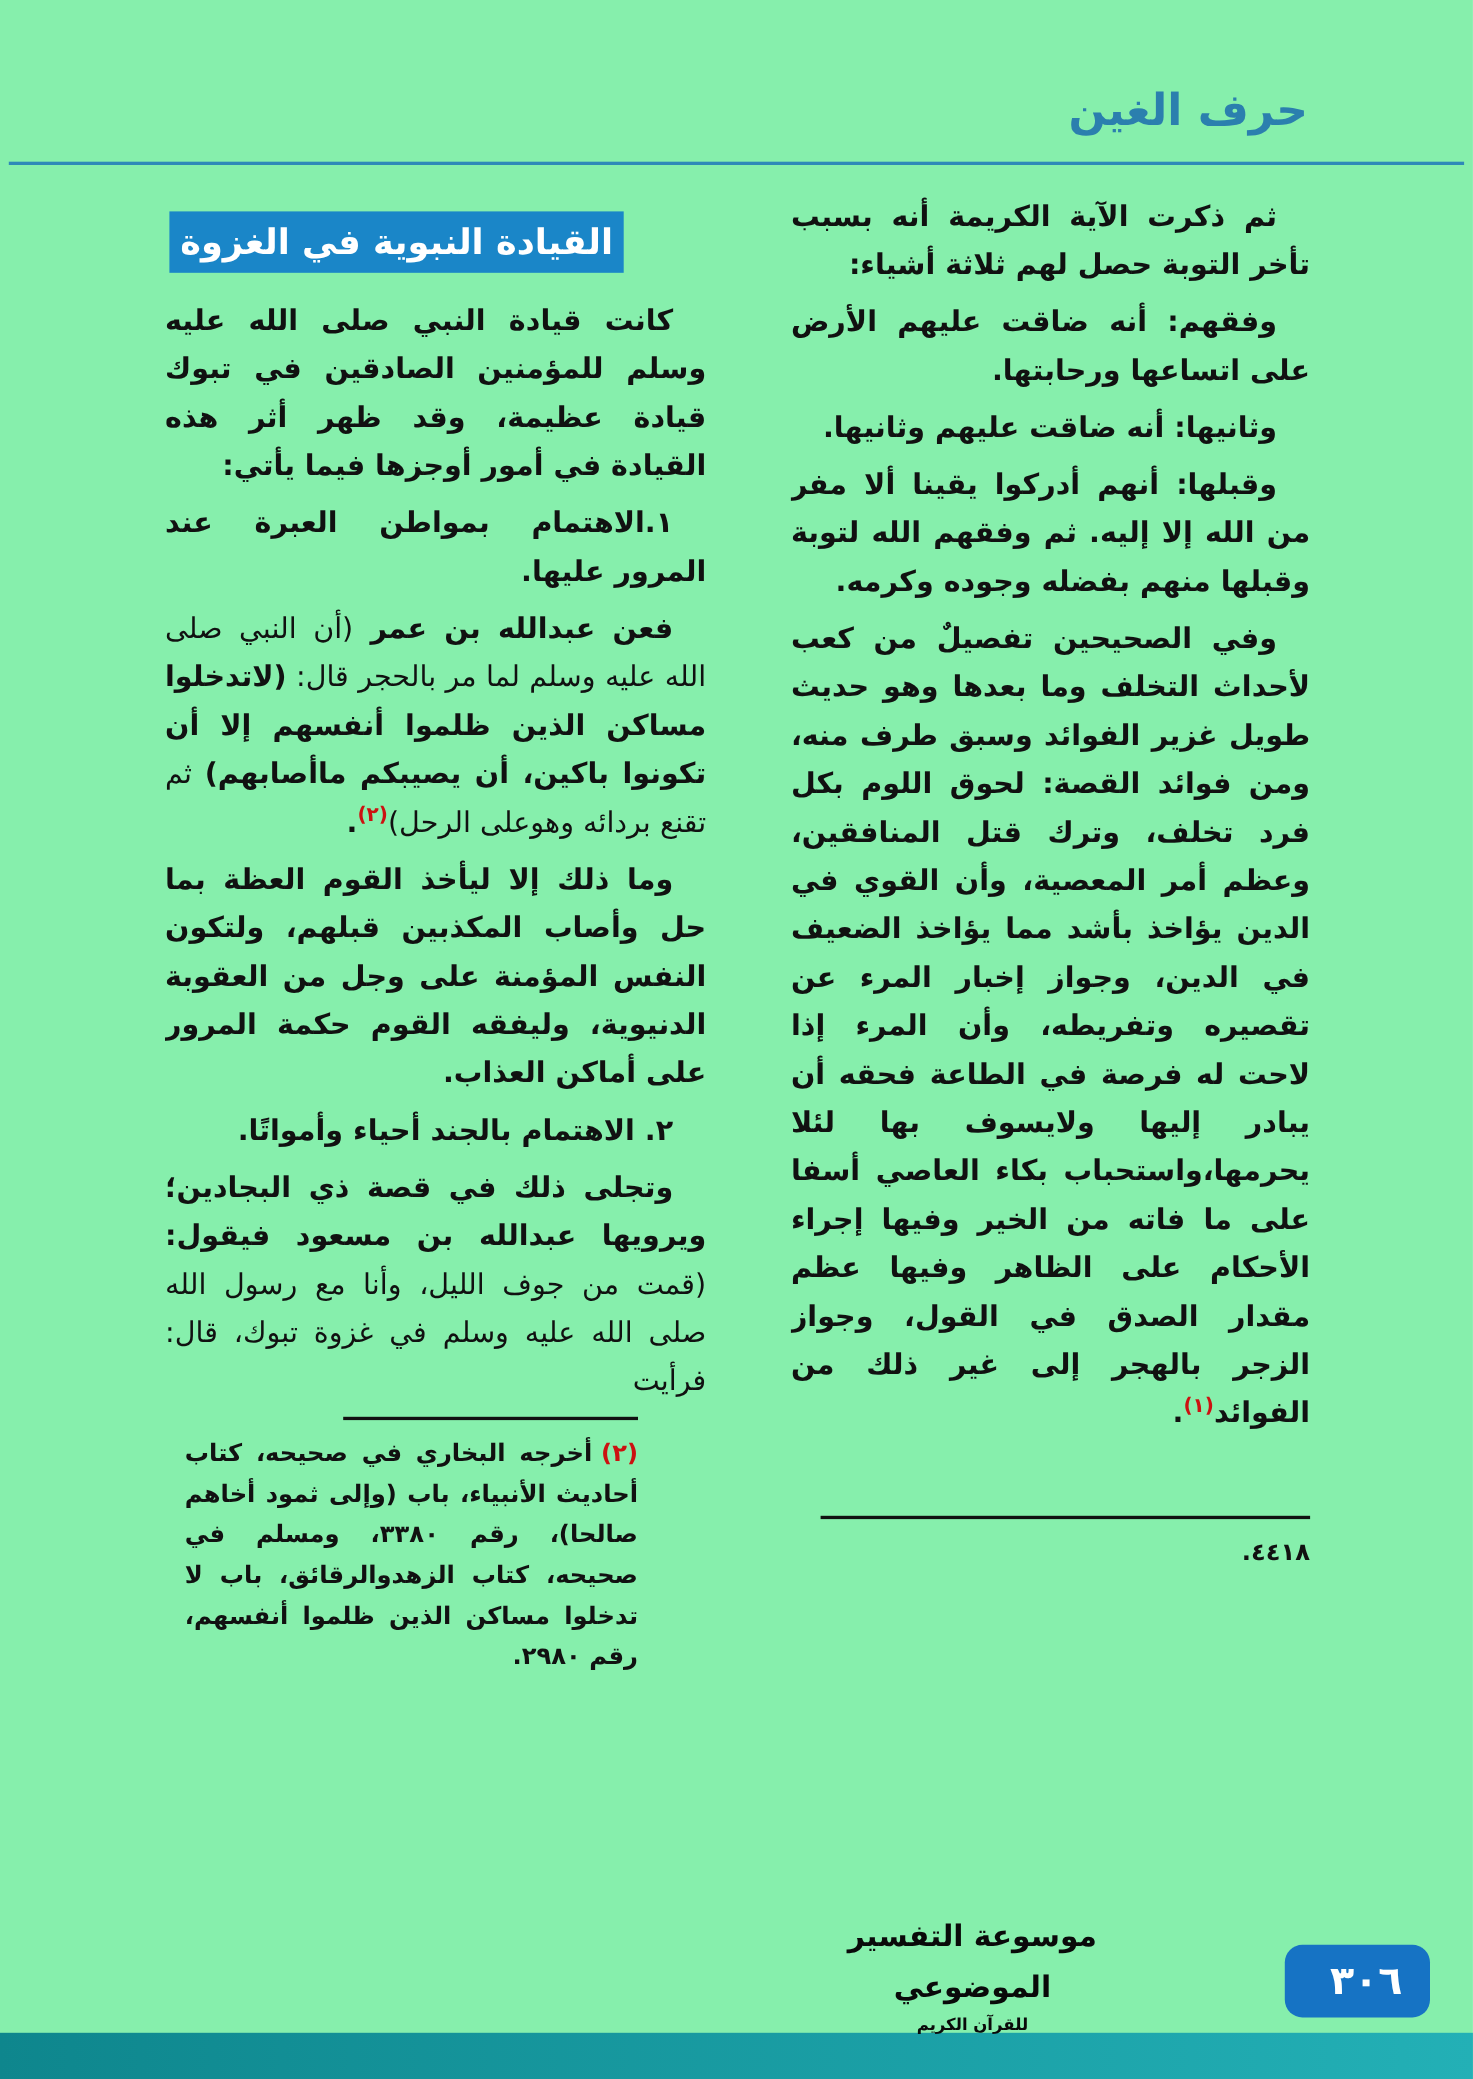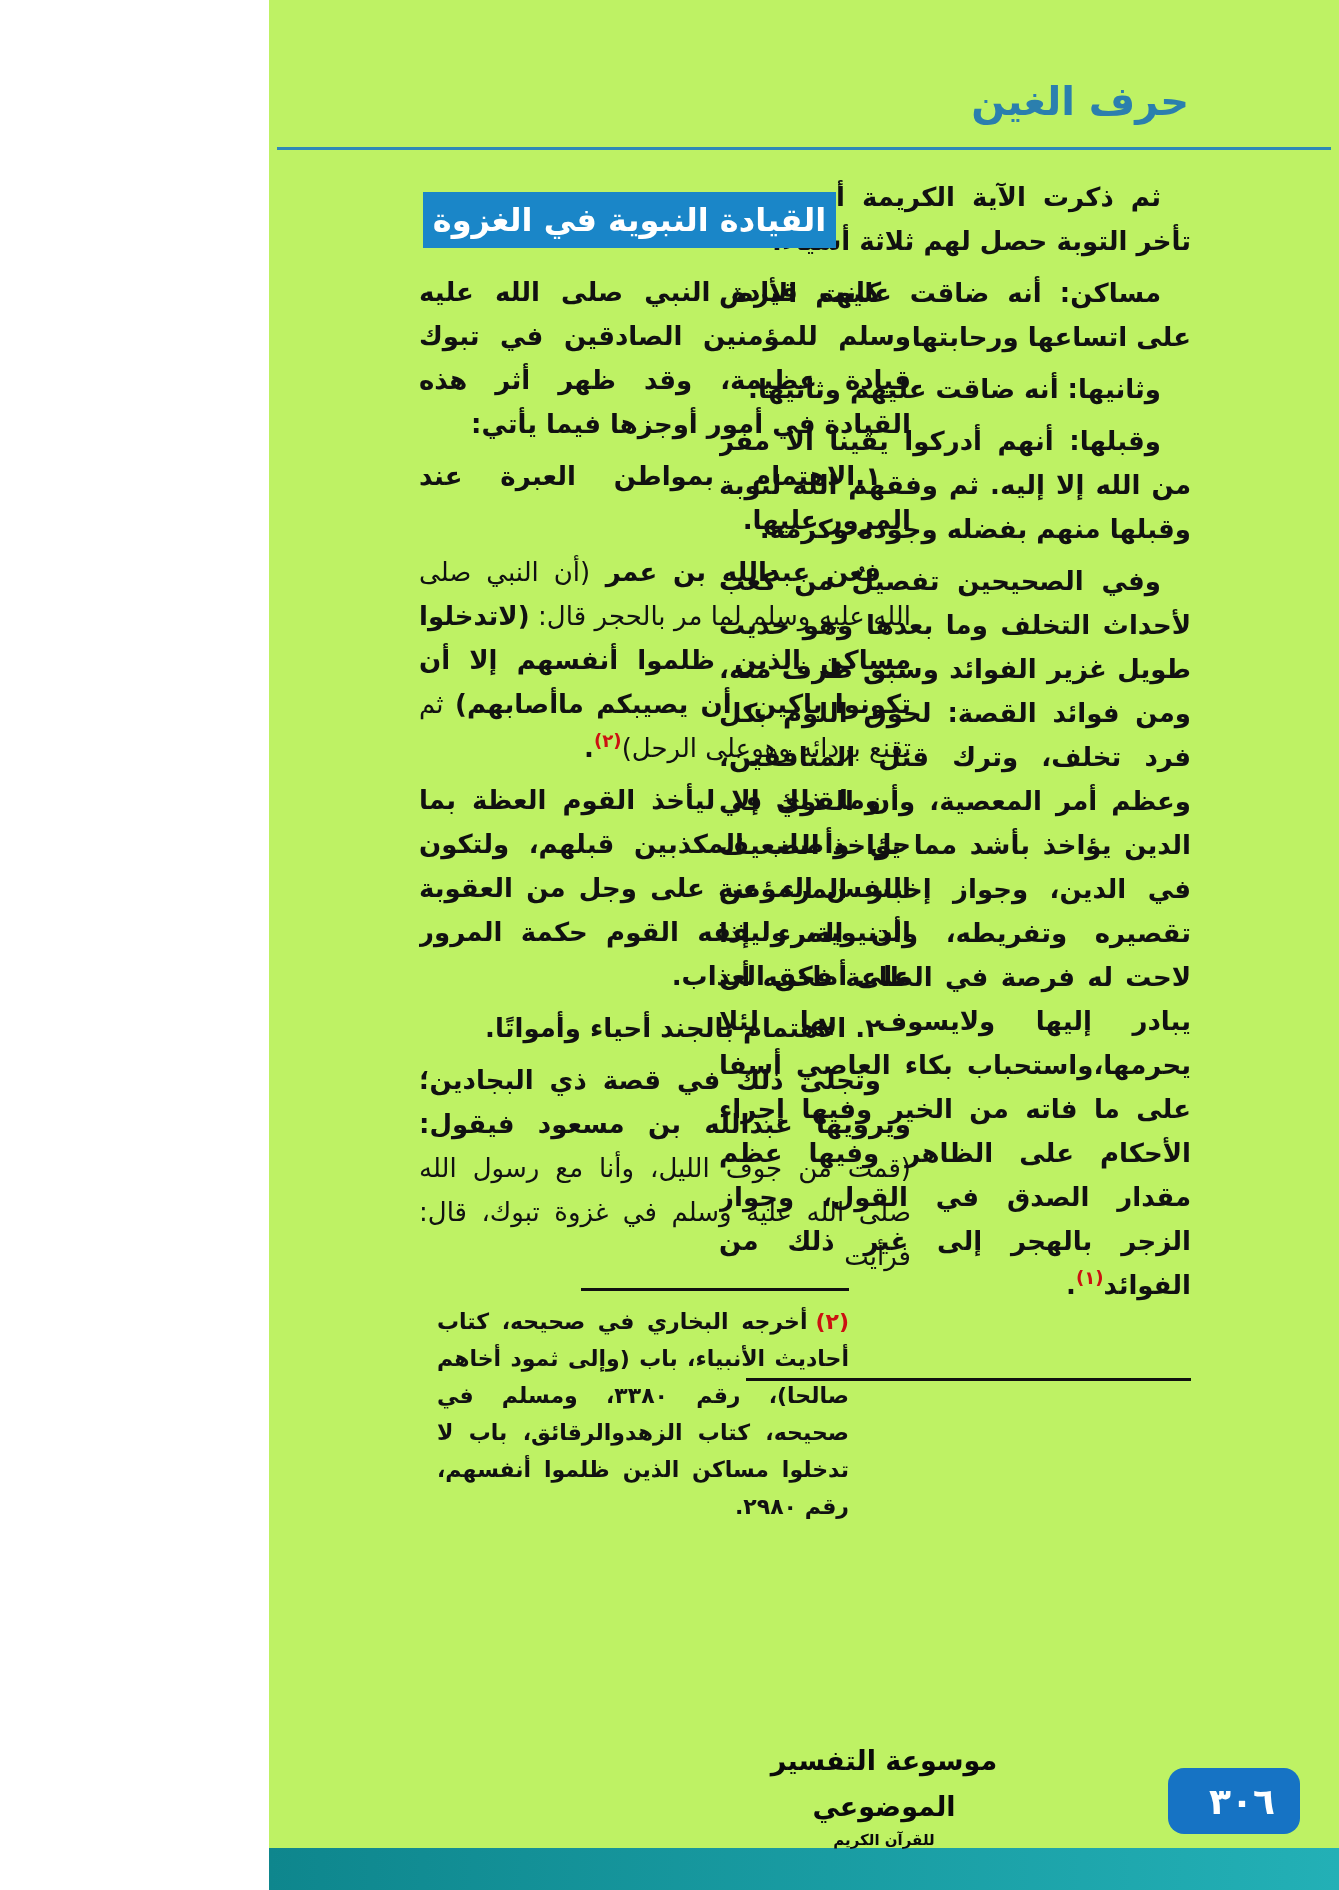--- a/index.html
+++ b/index.html
@@ -1,19 +1,19 @@
 <!DOCTYPE html>
 <html lang="ar" dir="rtl"><head>
 <meta charset="utf-8">
 <style>
   html,body{margin:0;padding:0;background:#ffffff;}
   .page{
     position:relative;
-    width:1070px;height:1890px;
-    background:#bef264;
+    width:1339px;height:1890px;
+    background:#86efac;
     font-family:"DejaVu Sans", sans-serif;
     direction:rtl;
     overflow:hidden;
     color:#111;
   }
   
   .section-title{
     position:absolute;top:78px;right:150px;
     color:#2b7fae;font-size:40px;font-weight:700;
     letter-spacing:-1px;
@@ -85,21 +85,21 @@
 <body>
 
 <div class="page">
 
   <div class="section-title">حرف الغين</div>
   <div class="header-rule"></div>
 
   <div class="col col-right">
     <p>ثم ذكرت الآية الكريمة أنه بسبب تأخر التوبة حصل لهم ثلاثة أشياء:</p>
     <p>
-      <span class="lead">مساكن:</span><span> أنه ضاقت عليهم الأرض على اتساعها ورحابتها.</span>
+      <span class="lead">وفقهم:</span><span> أنه ضاقت عليهم الأرض على اتساعها ورحابتها.</span>
     </p>
     <p>
       <span class="lead">وثانيها:</span><span> أنه ضاقت عليهم وثانيها.</span>
     </p>
     <p>
       <span class="lead">وقبلها:</span><span> أنهم أدركوا يقينا ألا مفر من الله إلا إليه. ثم وفقهم الله لتوبة وقبلها منهم بفضله وجوده وكرمه.</span>
     </p>
     <p>
       <span>وفي الصحيحين تفصيلٌ من كعب لأحداث التخلف وما بعدها وهو حديث طويل غزير الفوائد وسبق طرف منه، ومن فوائد القصة: لحوق اللوم بكل فرد تخلف، وترك قتل المنافقين، وعظم أمر المعصية، وأن القوي في الدين يؤاخذ بأشد مما يؤاخذ الضعيف في الدين، وجواز إخبار المرء عن تقصيره وتفريطه، وأن المرء إذا لاحت له فرصة في الطاعة فحقه أن يبادر إليها ولايسوف بها لئلا يحرمها،واستحباب بكاء العاصي أسفا على ما فاته من الخير وفيها إجراء الأحكام على الظاهر وفيها عظم مقدار الصدق في القول، وجواز الزجر بالهجر إلى غير ذلك من الفوائد</span><span class="fn-ref">(١)</span><span>.</span>
     </p>
@@ -123,20 +123,21 @@
 
   <div class="footnote footnote-left">
     <div class="fn-sep short"></div>
     <p>
       <span class="fn-num">(٢)</span><span>أخرجه البخاري في صحيحه، كتاب أحاديث الأنبياء، باب (وإلى ثمود أخاهم صالحا)، رقم ٣٣٨٠، ومسلم في صحيحه، كتاب الزهدوالرقائق، باب لا تدخلوا مساكن الذين ظلموا أنفسهم، رقم ٢٩٨٠.</span>
     </p>
   </div>
 
   <div class="footnote footnote-right">
     <div class="fn-sep full"></div>
+    <p class="fn-cont">٤٤١٨.</p>
   </div>
 
   <div class="footer-band"></div>
   <div class="publisher-seal">
     <div class="seal-line1">موسوعة التفسير الموضوعي</div>
     <div class="seal-line2">للقرآن الكريم</div>
   </div>
   <div class="page-badge">
     <span>٣٠٦</span>
   </div>

